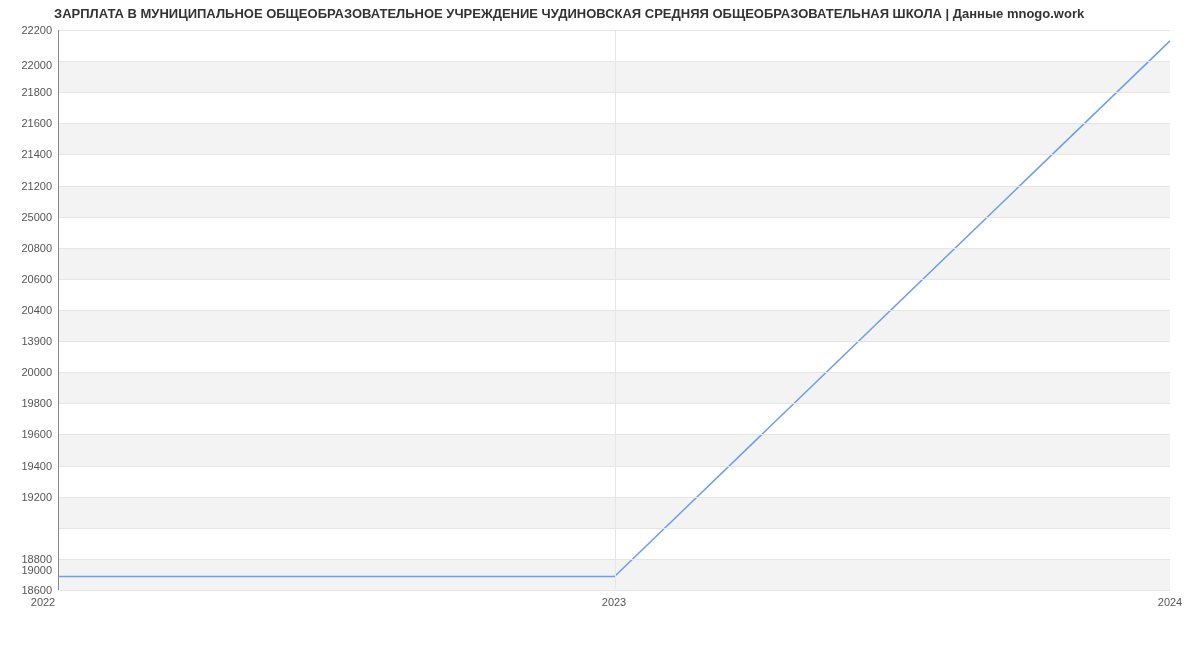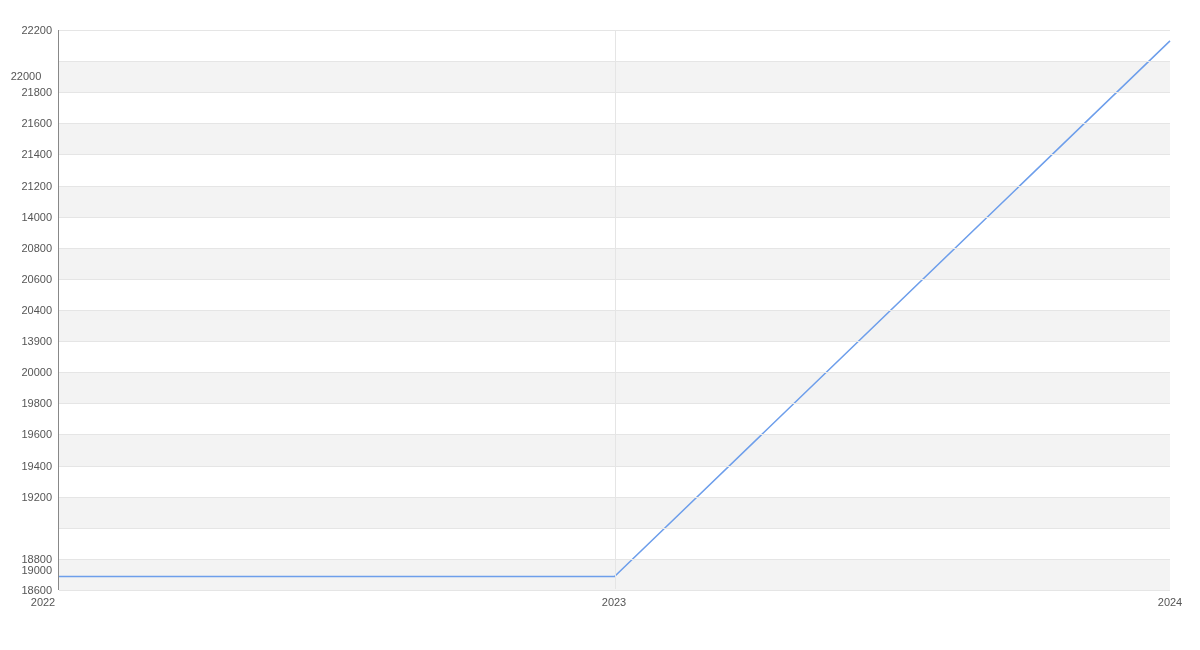--- a/index.html
+++ b/index.html
@@ -85,20 +85,21 @@
     fill: none;
     stroke: #6d9eeb;
     stroke-width: 1.5;
   }
 </style>
 </head>
 <body>
 
 <div class="chart-wrap">
 
+  <div class="title">ЗАРПЛАТА В МУНИЦИПАЛЬНОЕ ОБЩЕОБРАЗОВАТЕЛЬНОЕ УЧРЕЖДЕНИЕ ЧУДИНОВСКАЯ СРЕДНЯЯ ОБЩЕОБРАЗОВАТЕЛЬНАЯ ШКОЛА | Данные mnogo.work</div>
 
   <div class="plot" id="plot">
       <div class="band" style="top: 31.1111px; height: 31.1111px;"></div>
       <div class="band" style="top: 93.3333px; height: 31.1111px;"></div>
       <div class="band" style="top: 155.556px; height: 31.1111px;"></div>
       <div class="band" style="top: 217.778px; height: 31.1111px;"></div>
       <div class="band" style="top: 280px; height: 31.1111px;"></div>
       <div class="band" style="top: 342.222px; height: 31.1111px;"></div>
       <div class="band" style="top: 404.444px; height: 31.1111px;"></div>
       <div class="band" style="top: 466.667px; height: 31.1111px;"></div>
@@ -133,23 +134,23 @@
     <div class="ytick" style="top: 527.778px; margin-top: 42px;">19000</div>
     <div class="ytick" style="top: 496.667px;">19200</div>
     <div class="ytick" style="top: 465.556px;">19400</div>
     <div class="ytick" style="top: 434.444px;">19600</div>
     <div class="ytick" style="top: 403.333px;">19800</div>
     <div class="ytick" style="top: 372.222px;">20000</div>
     <div class="ytick" style="top: 341.111px;">13900</div>
     <div class="ytick" style="top: 310px;">20400</div>
     <div class="ytick" style="top: 278.889px;">20600</div>
     <div class="ytick" style="top: 247.778px;">20800</div>
-    <div class="ytick" style="top: 216.667px;">14000</div>
+    <div class="ytick" style="top: 216.667px;">25000</div>
     <div class="ytick" style="top: 185.556px;">21200</div>
     <div class="ytick" style="top: 154.444px;">21400</div>
     <div class="ytick" style="top: 123.333px;">21600</div>
     <div class="ytick" style="top: 92.2222px;">21800</div>
-    <div class="ytick" style="top: 76px; text-align: center;">22000</div>
+    <div class="ytick" style="top: 65px;">22000</div>
     <div class="ytick" style="top: 30px;">22200</div>
     <div class="xtick" style="left: 43px;">2022</div>
     <div class="xtick" style="left: 614px; text-align: right;">2023</div>
     <div class="xtick" style="left: 1170px;">2024</div>
   </div>
 
 </body></html>

